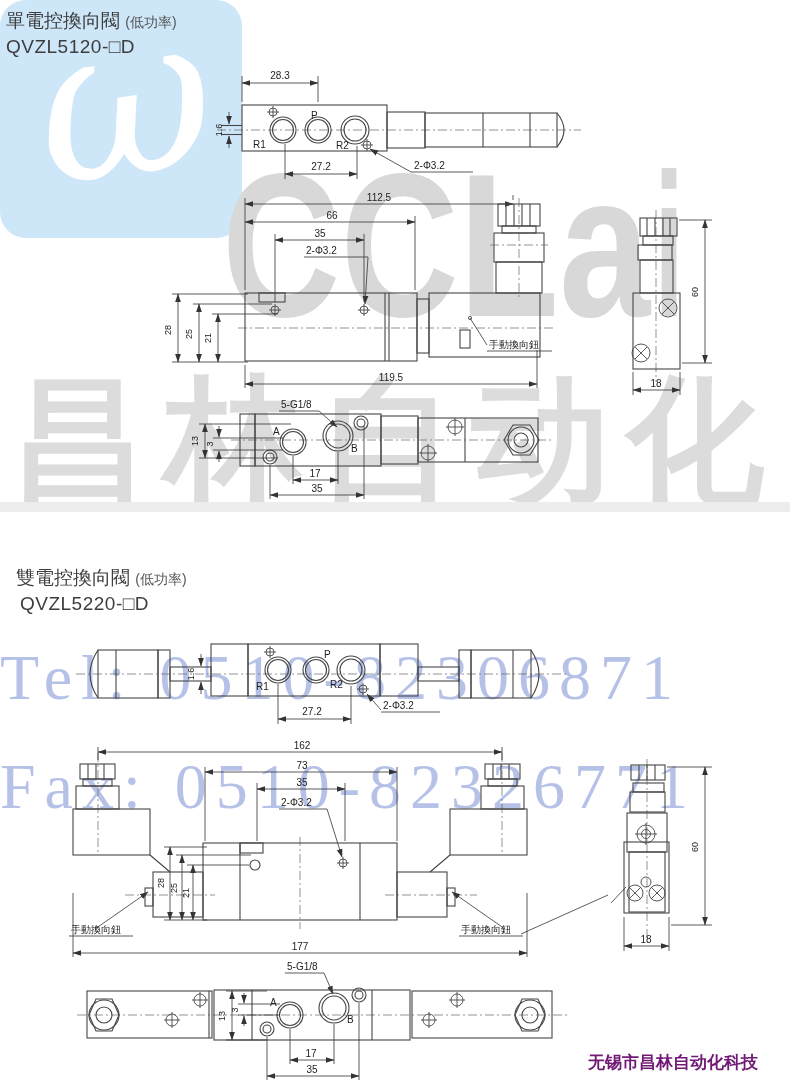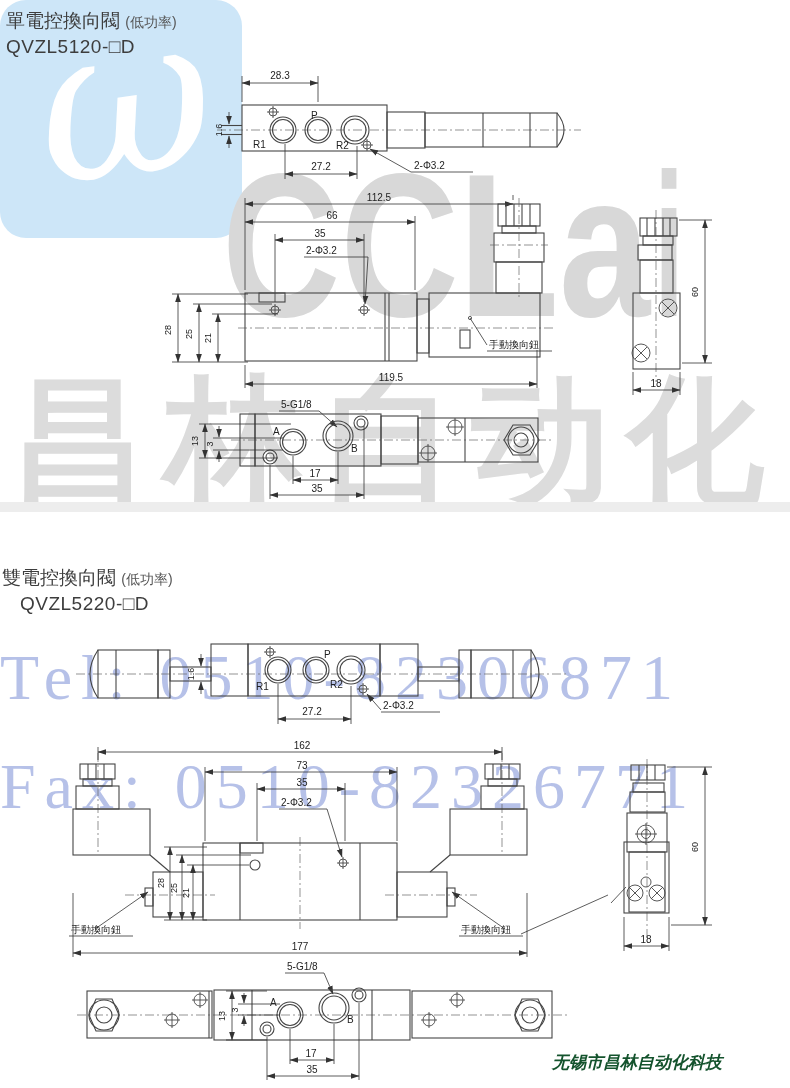--- a/index.html
+++ b/index.html
@@ -20,21 +20,21 @@
   #wm-band{left:0;top:502px;width:790px;height:10px;background:#ededed;}
   .wm-contact{left:0;width:790px;height:70px;overflow:hidden;white-space:nowrap;
         font-family:"Liberation Serif","DejaVu Serif",serif;font-size:64px;line-height:70px;
         letter-spacing:9px;color:rgba(122,142,214,0.55);}
   #wm-tel{top:643px;}
   #wm-fax{top:752px;}
   
   .sec-title{position:absolute;z-index:2;color:#3d3d3d;font-size:19px;}
   .sec-title .sub{font-size:14px;color:#555;}
   .sec-model{position:absolute;z-index:2;color:#3d3d3d;font-size:19px;letter-spacing:.5px;}
-  #footer{position:absolute;z-index:2;left:552px;top:1051px;font-size:17px;font-weight:bold;color:#14532d;font-style:italic;}
+  #footer{position:absolute;z-index:2;left:588px;top:1051px;font-size:17px;font-weight:bold;color:#701a75;}
   
   svg.dw{position:absolute;z-index:1;overflow:visible;}
   .o{fill:none;stroke:#454545;stroke-width:1.1;}
   .c{fill:none;stroke:#666;stroke-width:.7;stroke-dasharray:9 3 2 3;}
   .d{fill:none;stroke:#333;stroke-width:.8;}
   .x{fill:none;stroke:#454545;stroke-width:.9;}
   svg text{font-family:"Liberation Sans",sans-serif;fill:#222;}
   .t{font-size:10px;}
   .t9{font-size:9px;}
 </style>
@@ -300,21 +300,21 @@
       <text class="t" x="132" y="81" text-anchor="middle">17</text>
     </g>
     <g>
       <line class="d" x1="87" y1="69" x2="87" y2="103"></line>
         <line class="d" x1="181" y1="30" x2="181" y2="103"></line>
       <line class="d" x1="87" y1="99" x2="181" y2="99" marker-start="url(#arr)" marker-end="url(#arr)"></line>
       <text class="t" x="134" y="96" text-anchor="middle">35</text>
     </g>
   </svg>
 
-  <div class="sec-title" style="left:2px;top:565px">
+  <div class="sec-title" style="left:16px;top:565px">
     <span>雙電控換向閥</span>
     <span class="sub">(低功率)</span>
   </div>
   <div class="sec-model" style="left:20px;top:593px">QVZL5220-□D</div>
 
   <svg class="dw" style="left:68px;top:634px" width="540" height="102" viewBox="0 0 540 102">
     <line class="c" x1="8" y1="40" x2="500" y2="40"></line>
     <g>
       <path class="o" d="M30,16 Q14,40 30,64"></path>
       <rect class="o" x="30" y="16" width="60" height="48"></rect>

